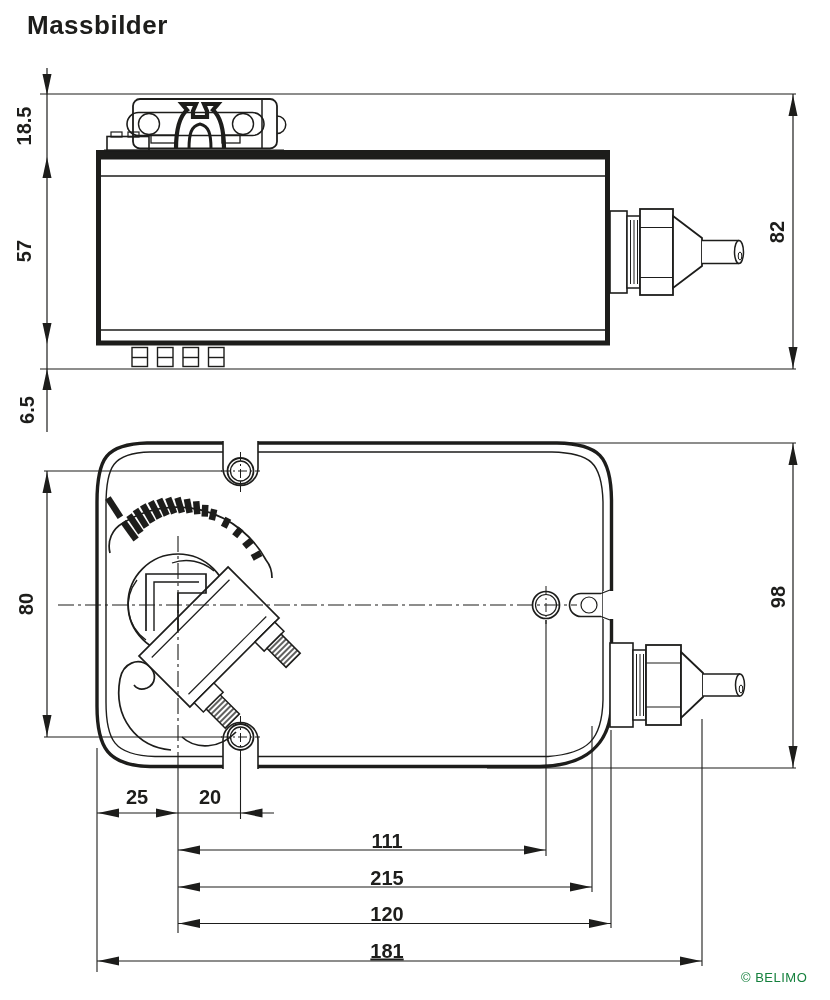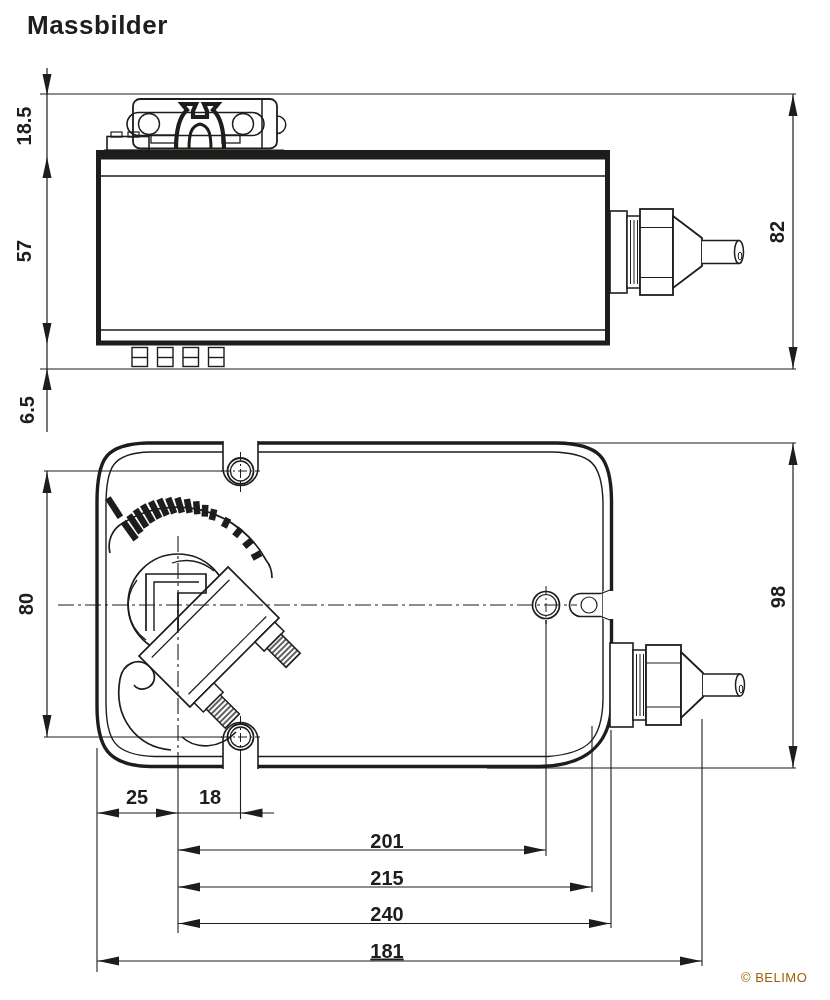--- a/index.html
+++ b/index.html
@@ -4,21 +4,21 @@
 <style>
   html,body{margin:0;padding:0;background:#fff;}
   .canvas{position:relative;width:830px;height:1000px;background:#ffffff;
           font-family:"Liberation Sans", sans-serif;color:#1d1d1b;overflow:hidden;}
   .drawing-svg{position:absolute;left:0;top:0;}
   .page-title{position:absolute;left:27px;top:10px;font-size:26px;font-weight:bold;
               letter-spacing:0.5px;color:#1d1d1b;}
   .dim-label{position:absolute;font-size:20px;font-weight:bold;color:#1d1d1b;
              white-space:nowrap;transform:translate(-50%,-50%);}
   .dim-label.vert{transform:translate(-50%,-50%) rotate(-90deg);}
-  .copyright{position:absolute;font-size:13px;color:#a16207;letter-spacing:0.5px;}
+  .copyright{position:absolute;font-size:13px;color:#15803d;letter-spacing:0.5px;}
 </style>
 </head>
 <body>
 
 <div class="canvas">
 
   <div class="page-title">Massbilder</div>
 
   <svg class="drawing-svg" width="830" height="1000" viewBox="0 0 830 1000">
     <defs>
@@ -277,20 +277,20 @@
 
   <div class="dim-label vert" style="left:24px;top:126px;">18.5</div>
   <div class="dim-label vert" style="left:24px;top:251px;">57</div>
   <div class="dim-label vert" style="left:27px;top:410px;">6.5</div>
   <div class="dim-label vert" style="left:777px;top:232px;">82</div>
 
   <div class="dim-label vert" style="left:26px;top:604px;">80</div>
   <div class="dim-label vert" style="left:778px;top:597px;">98</div>
 
   <div class="dim-label" style="left:137px;top:797px;text-align:center;">25</div>
-  <div class="dim-label" style="left:210px;top:797px;">18</div>
-  <div class="dim-label" style="left:387px;top:841px;">201</div>
+  <div class="dim-label" style="left:210px;top:797px;">20</div>
+  <div class="dim-label" style="left:387px;top:841px;">111</div>
   <div class="dim-label" style="left:387px;top:878px;">215</div>
-  <div class="dim-label" style="left:387px;top:914px;">240</div>
+  <div class="dim-label" style="left:387px;top:914px;">120</div>
   <div class="dim-label" style="left:387px;top:951px;text-decoration:underline;">181</div>
 
   <div class="copyright" style="left:741px;top:970px;">© BELIMO</div>
 </div>
 
 </body></html>

